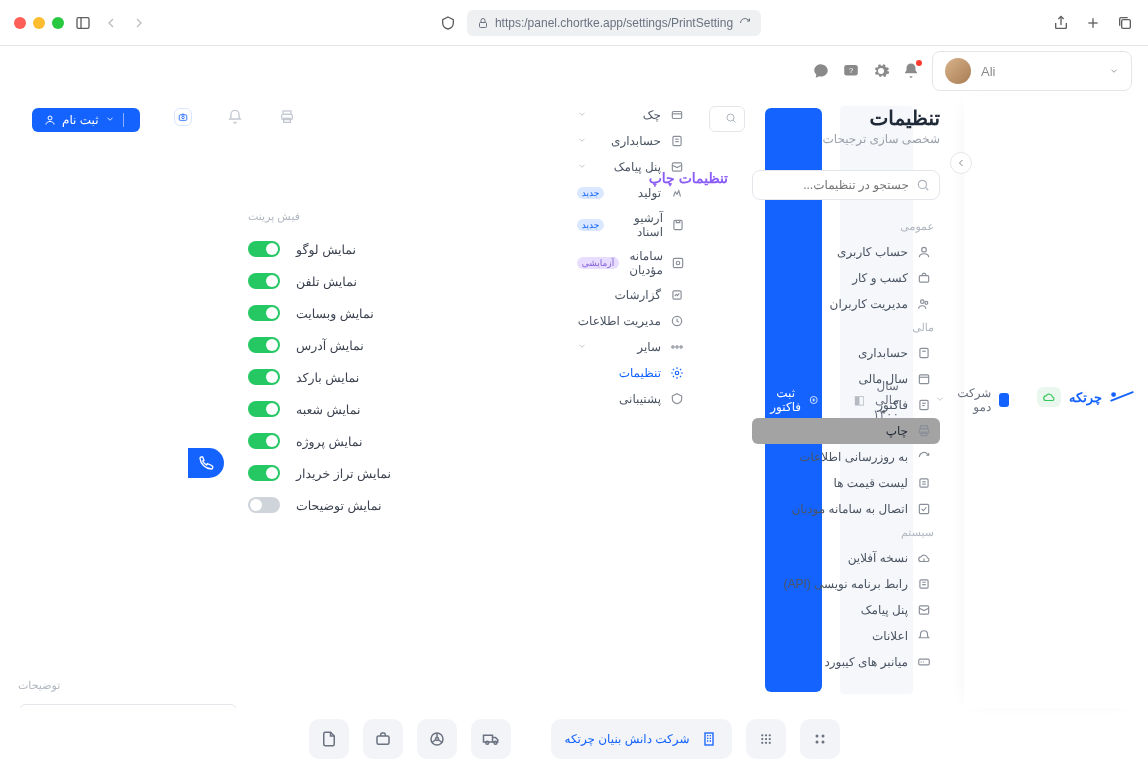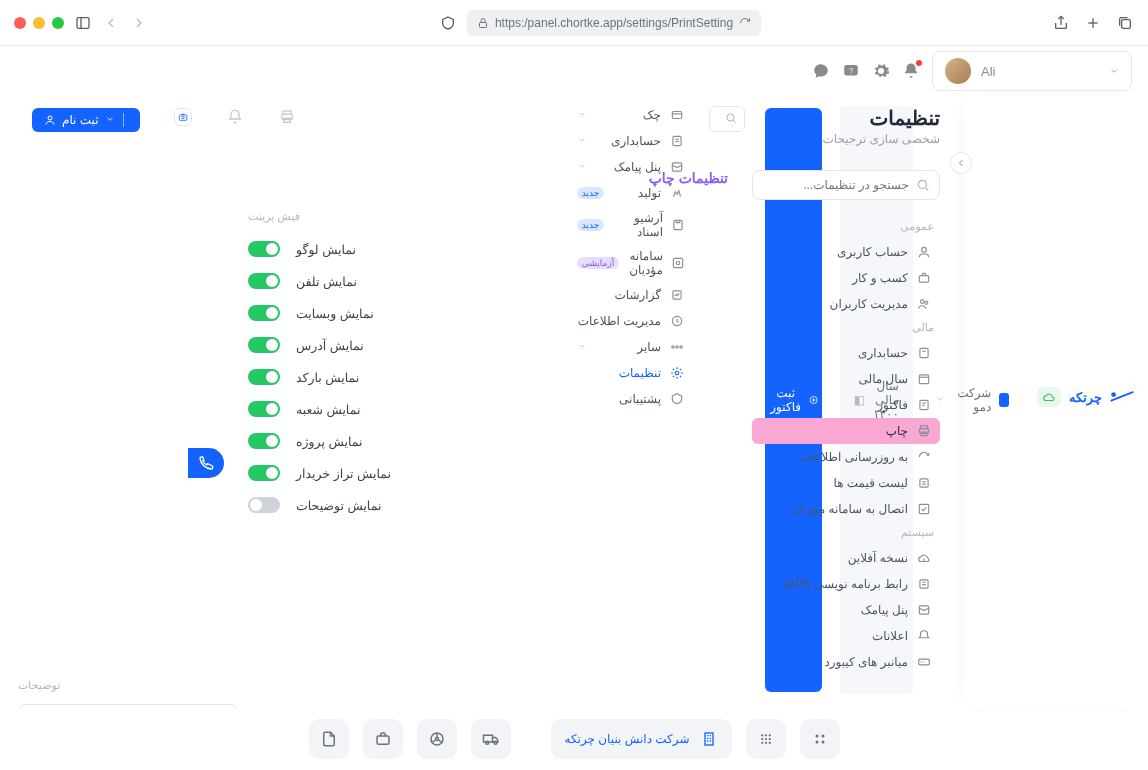--- a/index.html
+++ b/index.html
@@ -167,21 +167,21 @@
 .settings-search .sicon{position:absolute; right:10px; top:8px; color:#aeb4bd;}
 .settings-search .sicon svg{width:14px;height:14px;}
 
 .grp-label{font-size:11px; color:#b0b6bf; padding:4px 6px 6px; }
 .set-item{
   display:flex; align-items:center; gap:8px; padding:5px 8px;
   font-size:12px; color:#4b5563; border-radius:6px; cursor:pointer;
 }
 .set-item .nicon{width:16px;height:16px;color:#8a8f99;display:flex;align-items:center;justify-content:center;}
 .set-item .nicon svg{width:14px;height:14px;}
-.set-item.selected{ background:#f9a8d4; color:#1f2937;border-radius:6px;}
+.set-item.selected{ background:#a3a3a3; color:#1f2937;border-radius:6px;}
 
 .panel { flex:1; max-width: 480px;}
 .panel-title { font-size:14px; font-weight:700; color:#8b5cf6; margin-bottom:24px;}
 .section-label { font-size:11px; color:#b0b6bf; text-align:left; margin: 18px 0 10px;}
 .toggle-row {
   display:flex; align-items:center; justify-content:flex-end;
   gap:16px; padding:8px 0; font-size:12.5px; color:#3c4350;
 }
 .toggle {
   width:32px; height:16px; border-radius:10px; position:relative; cursor:pointer;

